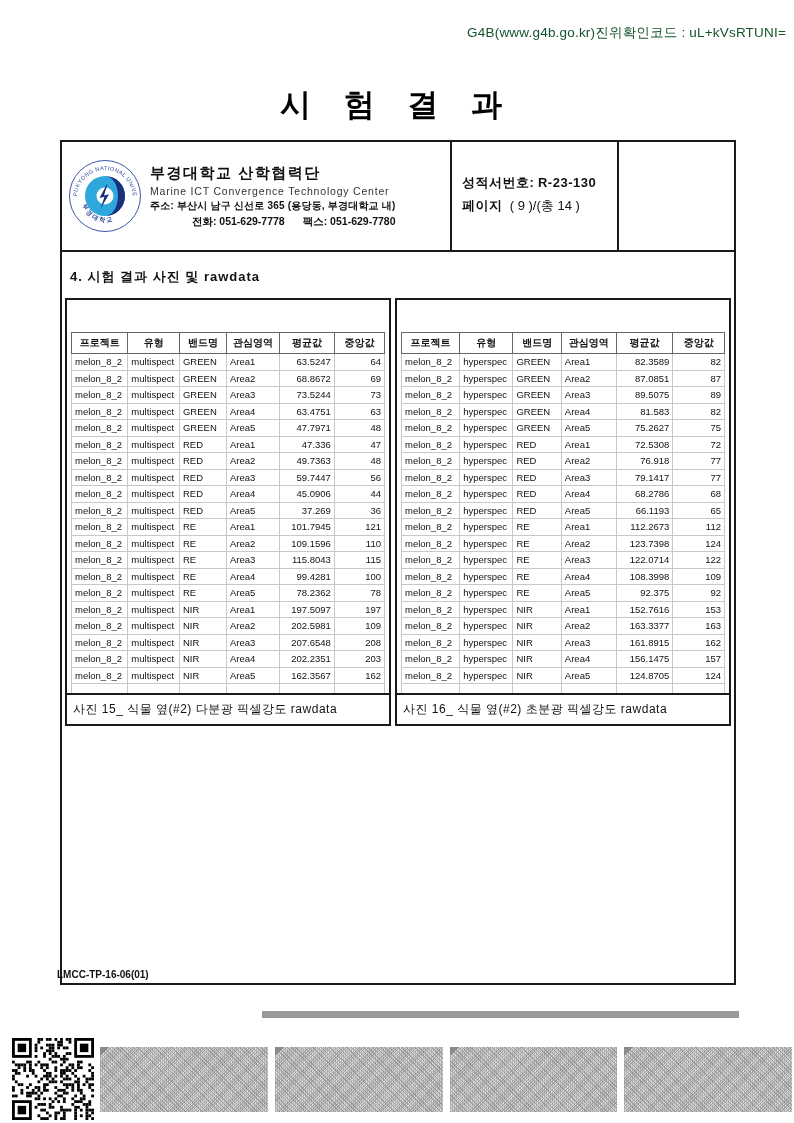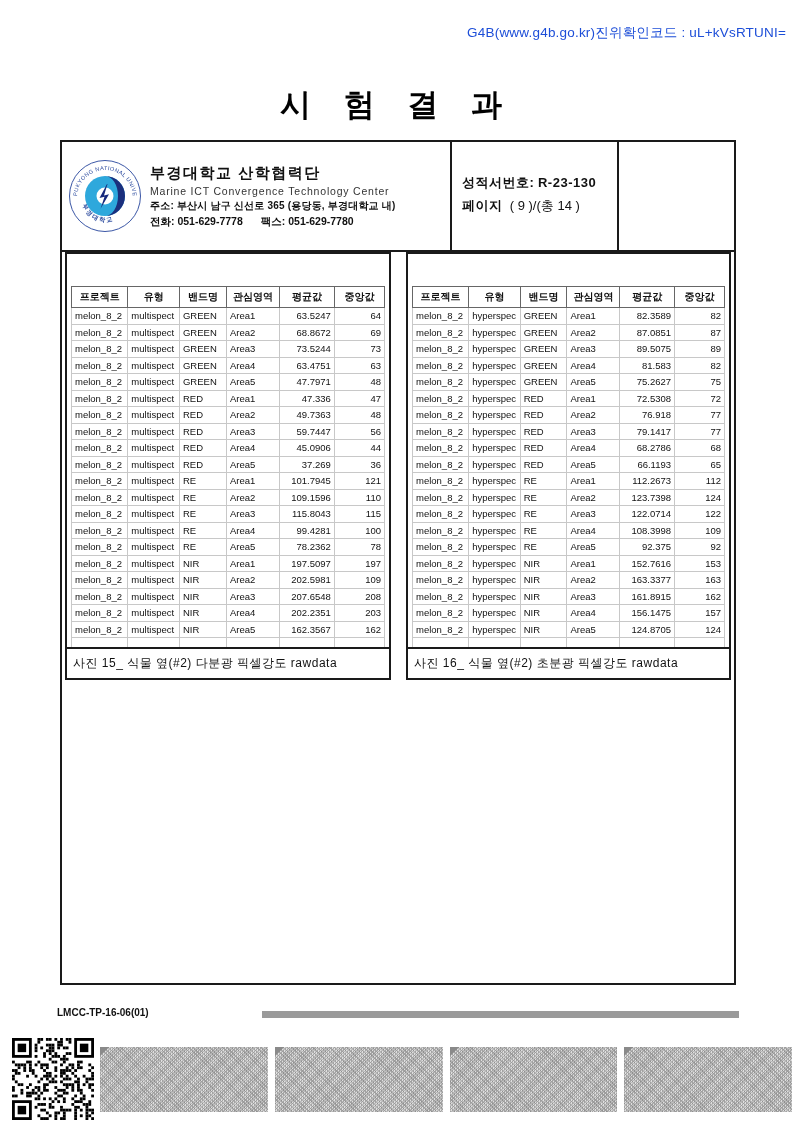--- a/index.html
+++ b/index.html
@@ -1,60 +1,60 @@
 <!DOCTYPE html>
 <html><head>
 <meta charset="utf-8">
 <style>
   html,body{margin:0;padding:0;}
   body{
     width:794px;height:1123px;position:relative;background:#ffffff;
     font-family:"Liberation Sans", sans-serif;color:#111;overflow:hidden;
   }
   
-  .g4b-note{position:absolute;top:24px;right:8px;font-size:13.5px;color:#1d4ed8;letter-spacing:.2px;}
+  .g4b-note{position:absolute;top:24px;right:8px;font-size:13.5px;color:#14532d;letter-spacing:.2px;}
   
   .doc-title{position:absolute;top:84px;left:0;width:100%;text-align:center;
     font-size:31px;font-weight:bold;letter-spacing:12px;color:#000;}
   
   .outer-box{position:absolute;left:60px;top:140px;width:676px;height:845px;
     border:2px solid #1a1a1a;box-sizing:border-box;background:#fff;display:flex;flex-direction:column;}
   
   .hdr{display:flex;height:110px;border-bottom:2px solid #1a1a1a;box-sizing:border-box;}
   .hdr-org{width:388px;display:flex;align-items:center;padding-left:6px;box-sizing:border-box;}
   .org-text{margin-left:8px;line-height:1.25;}
   .org-line1,.org-line2{font-size:15px;font-weight:bold;letter-spacing:1.5px;}
   .org-en{font-size:10.5px;color:#333;letter-spacing:.8px;margin-top:2px;}
   .org-addr{font-size:10px;font-weight:bold;margin-top:2px;letter-spacing:.2px;}
-  .org-tel{font-size:10.5px;font-weight:bold;margin-top:2px;}
+  .org-tel{font-size:10.5px;font-weight:bold;margin-top:2px;text-align:right;}
   .org-tel .fax{margin-left:18px;}
   .hdr-info{width:167px;border-left:2px solid #1a1a1a;box-sizing:border-box;
     padding:30px 0 0 10px;font-size:13px;line-height:1.75;}
   .hdr-info b{letter-spacing:.5px;}
   .hdr-empty{flex:1;border-left:2px solid #1a1a1a;box-sizing:border-box;}
   
   .section-heading{padding:16px 0 12px 8px;font-size:13px;font-weight:bold;letter-spacing:1px;}
   
-  .tables-row{display:flex;gap:15px;margin:0 3px 0 3px;height:428px;}
+  .tables-row{display:flex;gap:4px;margin:0 3px 0 3px;height:428px;}
   .table-box{border:2px solid #1a1a1a;box-sizing:border-box;background:#fff;
     display:flex;flex-direction:column;}
   .table-box.left{width:326px;}
   .table-box.right{flex:1;}
   .table-wrap{flex:1;padding:32px 4px 0 4px;overflow:hidden;}
   table.data{border-collapse:collapse;width:100%;table-layout:fixed;}
   table.data th{border:1px solid #666;font-size:10px;font-weight:bold;text-align:center;
     padding:3px 0;white-space:nowrap;overflow:hidden;}
   table.data td{border:1px solid #c8c8c8;font-size:9.5px;padding:1.5px 3px;height:12.5px;
     white-space:nowrap;overflow:hidden;}
   table.data td.num{text-align:right;}
   table.data tr.empty-row td{height:10px;}
   .caption{border-top:2px solid #1a1a1a;height:29px;line-height:29px;font-size:12px;
     padding-left:6px;letter-spacing:.5px;white-space:nowrap;overflow:hidden;}
   
-  .footer-code{position:absolute;left:57px;top:1007px;font-size:10px;font-weight:bold;}
+  .footer-code{position:absolute;left:57px;top:969px;font-size:10px;font-weight:bold;}
   .gray-bar{position:absolute;left:262px;top:1011px;width:477px;height:7px;background:#9a9a9a;}
   .qr{position:absolute;left:12px;top:1038px;width:82px;height:82px;}
   .noise-row{position:absolute;left:100px;top:1047px;width:692px;height:65px;display:flex;gap:7px;}
   .noise{flex:1;position:relative;background-color:#e0e0e0;
     background-image:
       repeating-linear-gradient(45deg, rgba(110,110,110,.38) 0 1px, transparent 1px 3px),
       repeating-linear-gradient(135deg, rgba(90,90,90,.30) 0 1px, transparent 1px 2px),
       repeating-linear-gradient(90deg, rgba(150,150,150,.40) 0 1px, transparent 1px 2px);}
   .noise::before{content:"";position:absolute;left:0;top:0;width:0;height:0;
     border-top:9px solid #8a8a8a;border-right:9px solid transparent;}
@@ -94,20 +94,21 @@
         </div>
       </div>
     </div>
     <div class="hdr-info">
       <div><b>성적서번호:</b> <b>R-23-130</b></div>
       <div><b>페이지</b>&nbsp;&nbsp;<span>( 9 )/(총 14 )</span></div>
     </div>
     <div class="hdr-empty"></div>
   </div>
 
+  <div class="section-heading">4. 시험 결과 사진 및 rawdata</div>
 
   <div class="tables-row">
 
     <div class="table-box left">
       <div class="table-wrap">
         <table class="data">
           <colgroup>
               <col style="width:18%">
               <col style="width:16.5%">
               <col style="width:15%">

